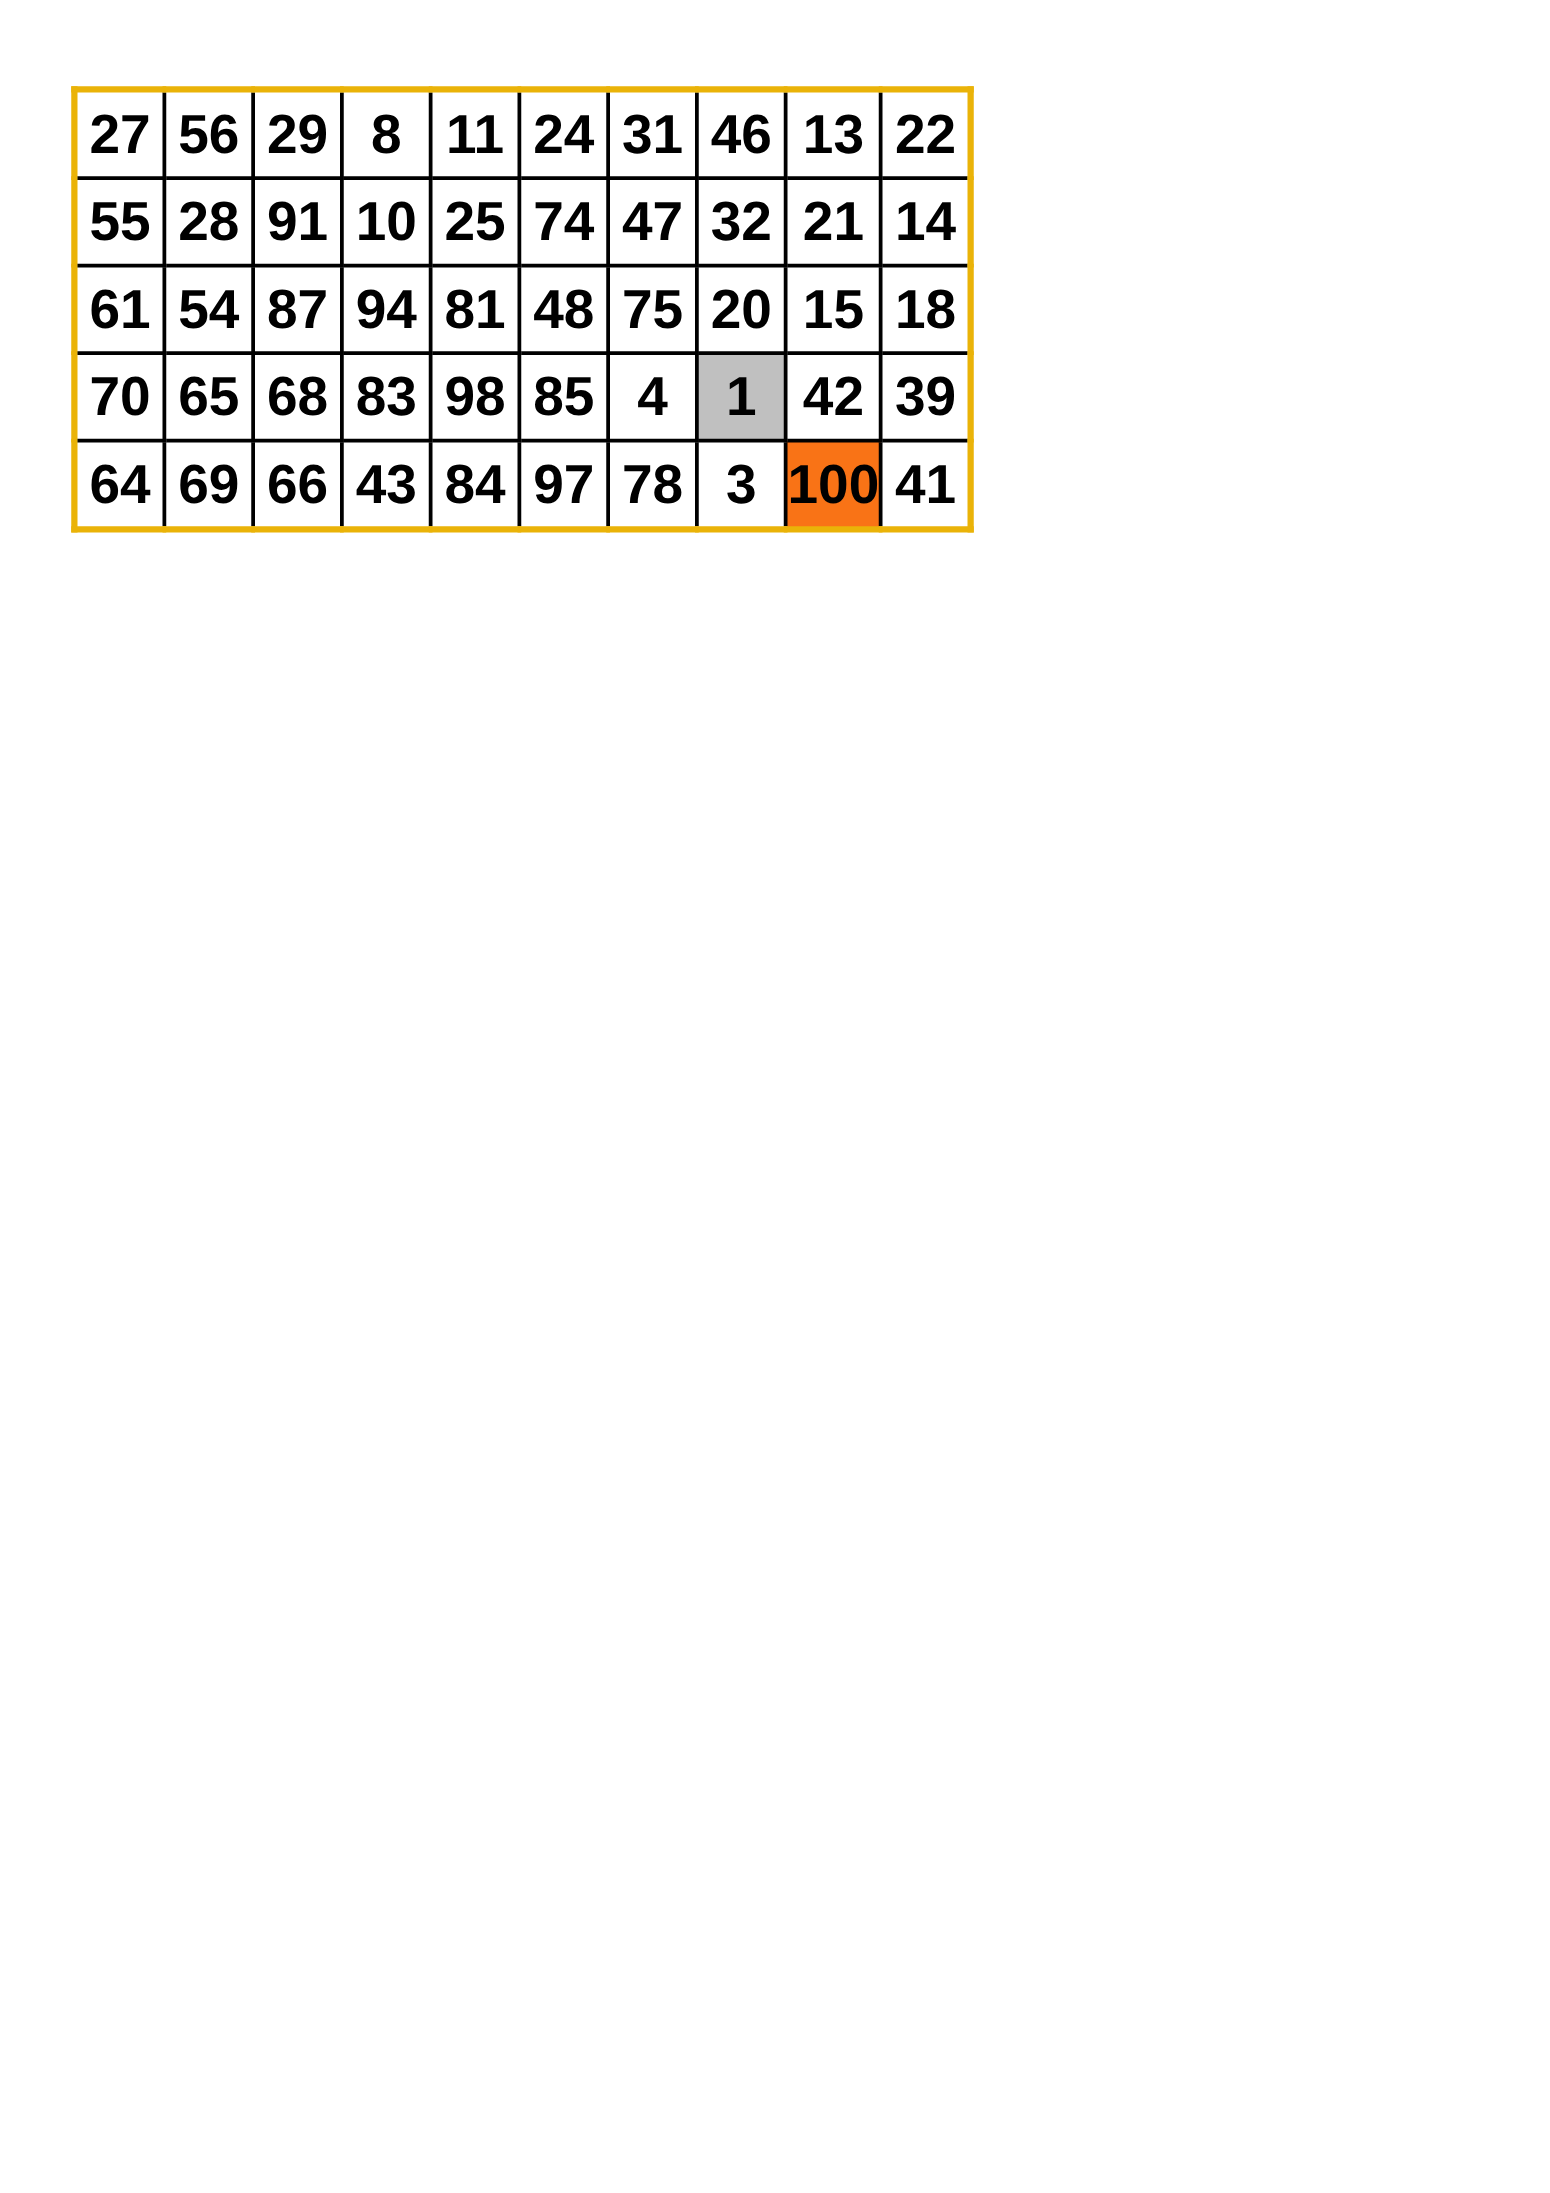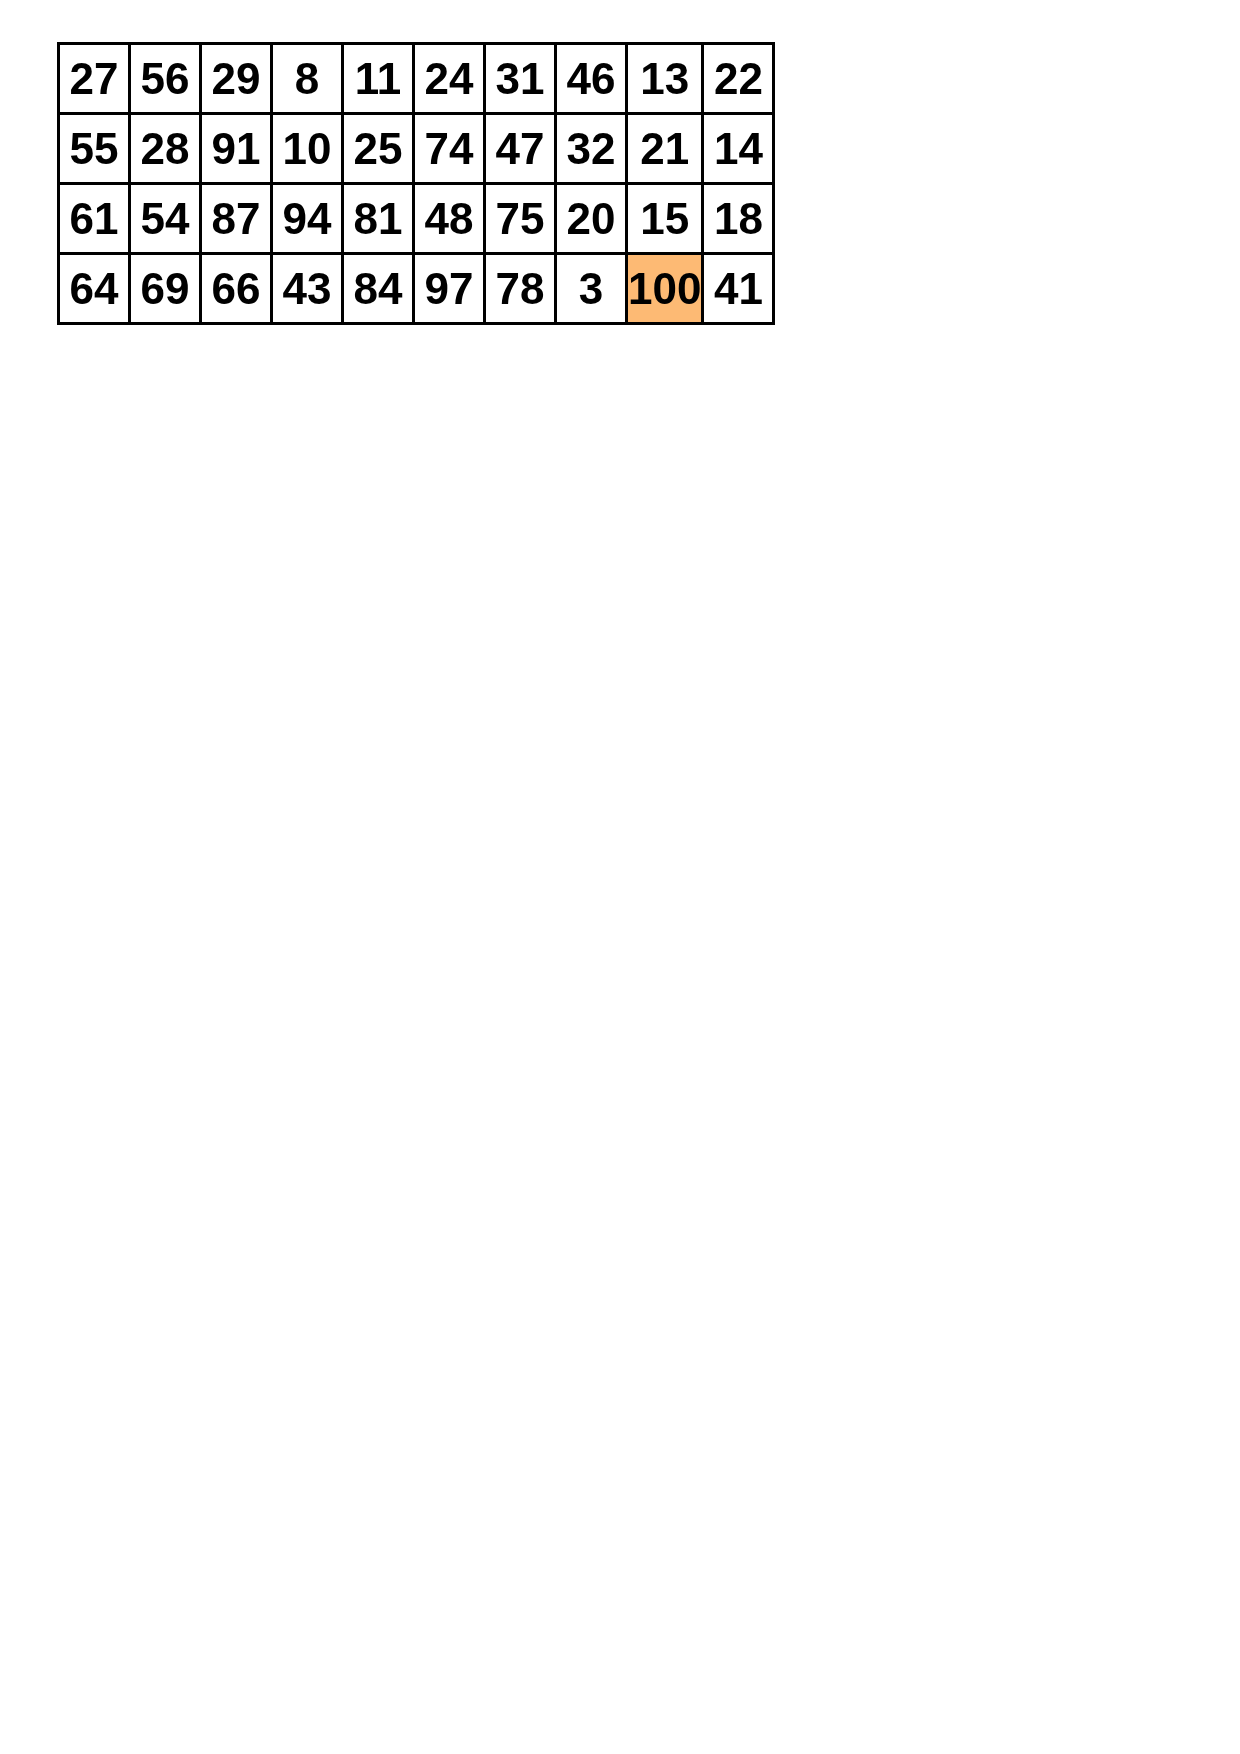--- a/index.html
+++ b/index.html
@@ -9,23 +9,23 @@
   body {
     width: 1240px;
     height: 1754px;
     background: #ffffff;
     font-family: "Liberation Sans", sans-serif;
     position: relative;
   }
   table.number-grid {
     position: absolute;
     left: 57px;
-    top: 42px;
+    top: 69px;
     border-collapse: collapse;
-    border: 3px solid #eab308;
+    border: 5px solid #eab308;
   }
   table.number-grid td {
     width: 68px;
     height: 67px;
     border: 3px solid #000000;
     padding: 0;
     text-align: center;
     vertical-align: middle;
     font-weight: bold;
     font-size: 44px;
@@ -73,26 +73,38 @@
           <td>87</td>
           <td>94</td>
           <td>81</td>
           <td>48</td>
           <td>75</td>
           <td>20</td>
           <td>15</td>
           <td>18</td>
         </tr>
         <tr>
+          <td>70</td>
+          <td>65</td>
+          <td>68</td>
+          <td>83</td>
+          <td>98</td>
+          <td>85</td>
+          <td>4</td>
+          <td class="highlighted" style="background: rgb(192, 192, 192);">1</td>
+          <td>42</td>
+          <td>39</td>
+        </tr>
+        <tr>
           <td>64</td>
           <td>69</td>
           <td>66</td>
           <td>43</td>
           <td>84</td>
           <td>97</td>
           <td>78</td>
           <td>3</td>
-          <td class="highlighted" style="background: #fdba74;">100</td>
+          <td class="highlighted" style="background: #f97316;">100</td>
           <td>41</td>
         </tr>
       </tbody>
   </table>
 </div>
 
 </body></html>

